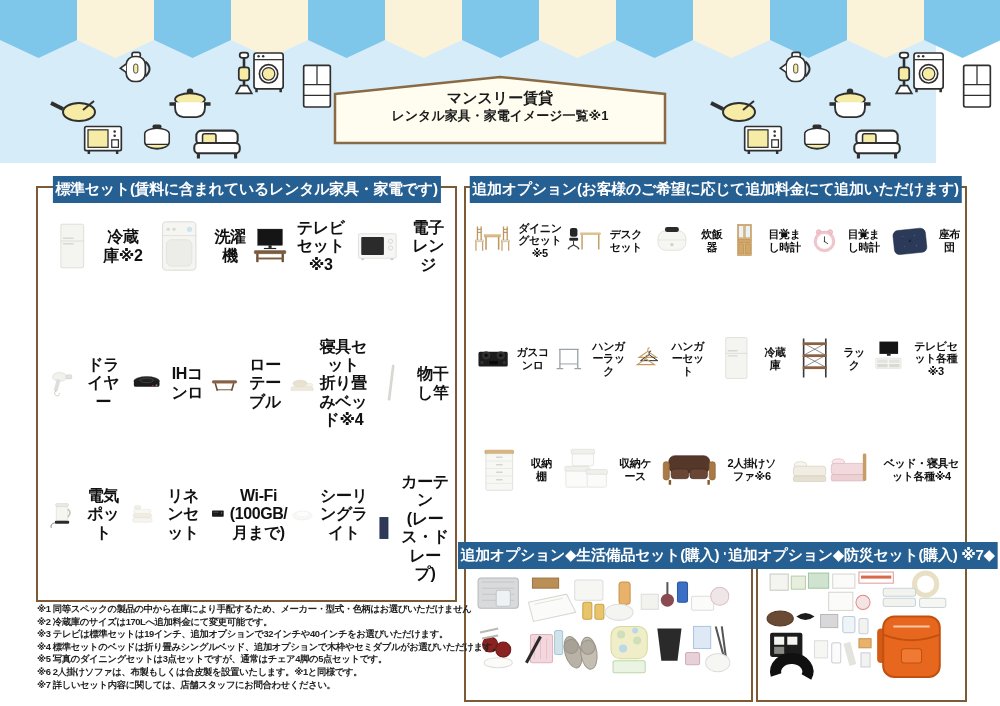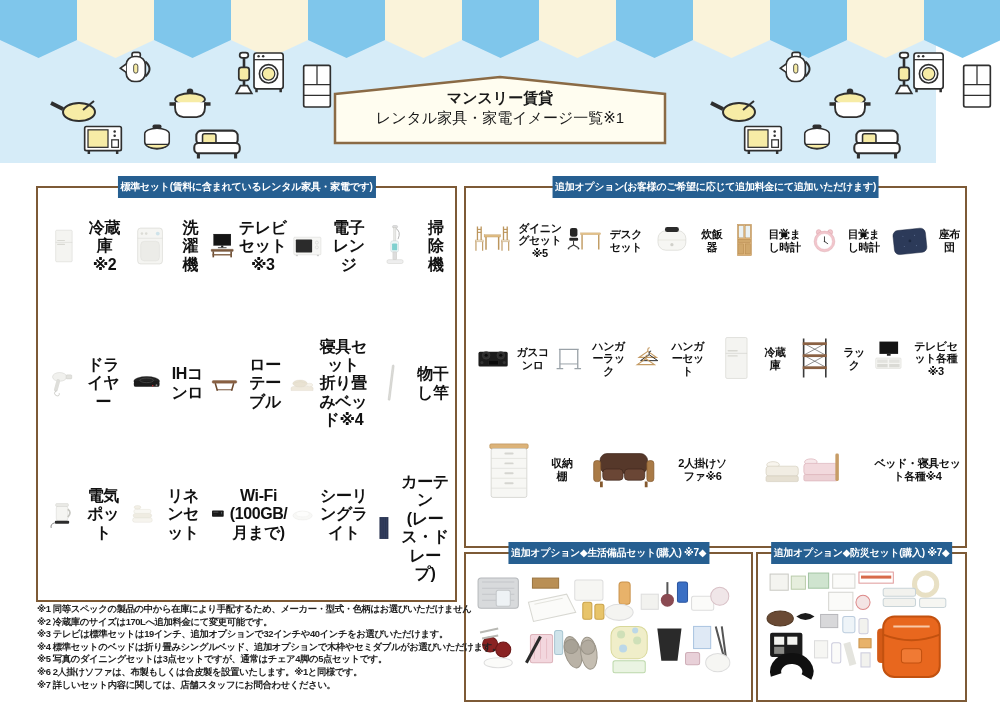--- a/index.html
+++ b/index.html
@@ -23,30 +23,30 @@
   .di5{left:206px;top:6px;width:50px;height:50px;}
   .di6{left:254px;top:20px;width:50px;height:50px;}
   .di7{left:40px;top:72px;width:50px;height:50px;}
   .di8{left:96px;top:74px;width:46px;height:46px;}
   .di9{left:148px;top:70px;width:62px;height:62px;}
   
   .banner{position:absolute;left:332px;top:74px;width:336px;height:72px;}
   .banner svg{position:absolute;left:0;top:0;width:100%;height:100%;}
   .banner .txt{position:absolute;left:0;top:14px;width:100%;text-align:center;}
   .banner .l1{font-size:15px;font-weight:bold;line-height:1.3;}
-  .banner .l2{font-size:15px;font-weight:normal;line-height:1.3;}
+  .banner .l2{font-size:13px;font-weight:bold;line-height:1.3;}
   
   .panel{position:absolute;background:#fff;border:2px solid var(--panel-border,#7d5a36);}
   .panel-std{left:36px;top:186px;width:417px;height:412px;}
   .panel-opt{left:464px;top:186px;width:499px;height:358px;}
   .panel-life{left:464px;top:552px;width:285px;height:146px;}
   .panel-emer{left:756px;top:552px;width:207px;height:146px;}
   .phead{
     position:absolute;top:-12px;left:50%;transform:translateX(-50%);
-    background:var(--header-bg,#265f91);color:#fff;font-weight:bold;font-size:10px;
+    background:var(--header-bg,#265f91);color:#fff;font-weight:bold;font-size:15px;
     padding:4px 3px;white-space:nowrap;letter-spacing:-0.3px;
   }
   
   .pgrid{position:absolute;left:4px;right:4px;top:10px;}
   .prow{display:flex;align-items:flex-start;}
   .pcell{flex:1;display:flex;align-items:center;min-width:0;}
   .pimg{width:96%;display:block;}
   .plabel{
     font-size:16px;font-weight:bold;text-align:center;color:#111;
     white-space:pre-line;line-height:1.15;letter-spacing:-0.4px;margin-top:1px;
@@ -466,26 +466,20 @@
             <use href="#sym-tvset1"></use>
           </svg>
           <div class="plabel">テレビセット※3</div>
         </div>
         <div class="pcell">
           <svg class="pimg">
             <use href="#sym-micro"></use>
           </svg>
           <div class="plabel">電子レンジ</div>
         </div>
-        <div class="pcell">
-          <svg class="pimg">
-            <use href="#sym-vac"></use>
-          </svg>
-          <div class="plabel">掃除機</div>
-        </div>
       </div>
       <div class="prow">
         <div class="pcell">
           <svg class="pimg">
             <use href="#sym-dryer"></use>
           </svg>
           <div class="plabel">ドライヤー</div>
         </div>
         <div class="pcell">
           <svg class="pimg">
@@ -628,20 +622,26 @@
           </svg>
           <div class="plabel">テレビセット各種※3</div>
         </div>
       </div>
       <div class="prow">
         <div class="pcell">
           <svg class="pimg">
             <use href="#sym-chest"></use>
           </svg>
           <div class="plabel">収納棚</div>
+        </div>
+        <div class="pcell" style="flex: 1.2 1 0%;">
+          <svg class="pimg">
+            <use href="#sym-cases"></use>
+          </svg>
+          <div class="plabel">収納ケース</div>
         </div>
         <div class="pcell" style="flex: 1.5 1 0%;">
           <svg class="pimg">
             <use href="#sym-sofa2"></use>
           </svg>
           <div class="plabel">2人掛けソファ※6</div>
         </div>
         <div class="pcell" style="flex: 2.2 1 0%;">
           <svg class="pimg">
             <use href="#sym-beds"></use>

